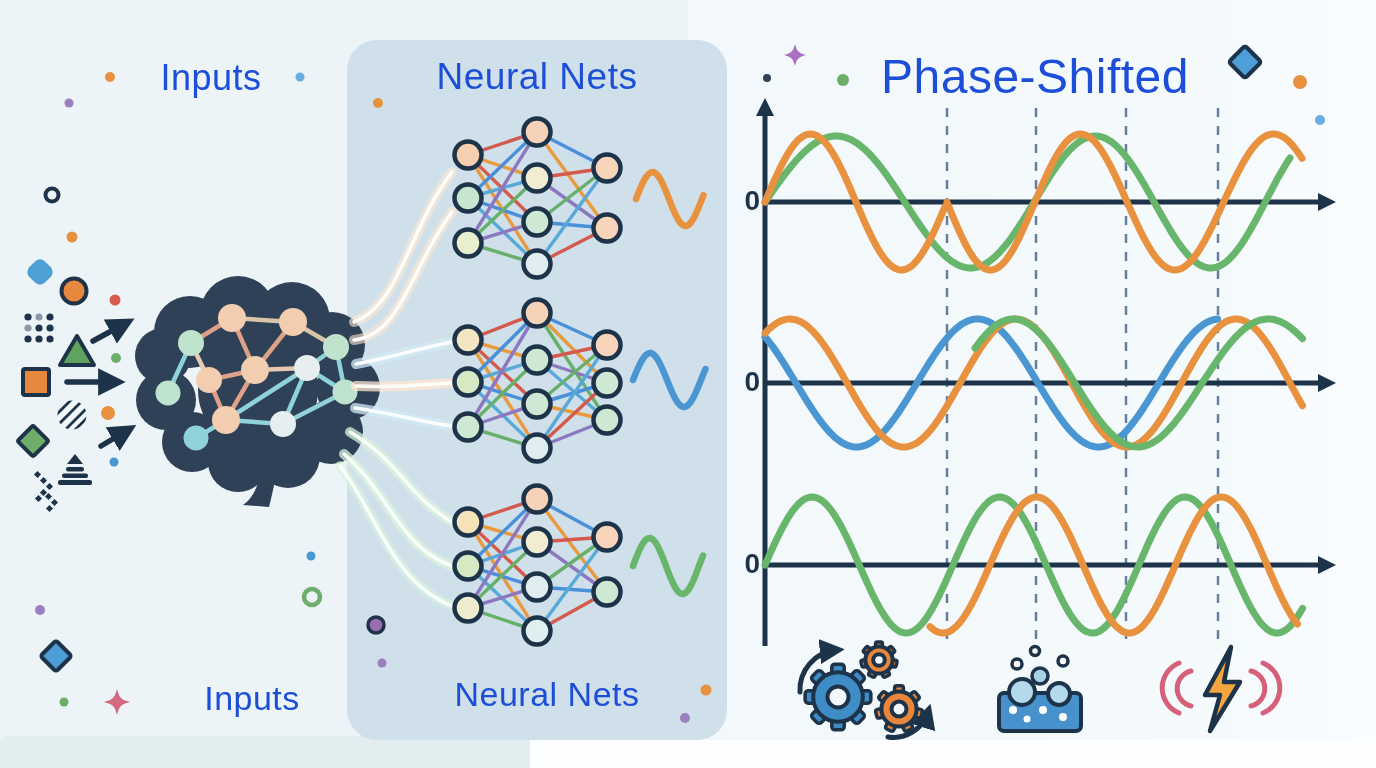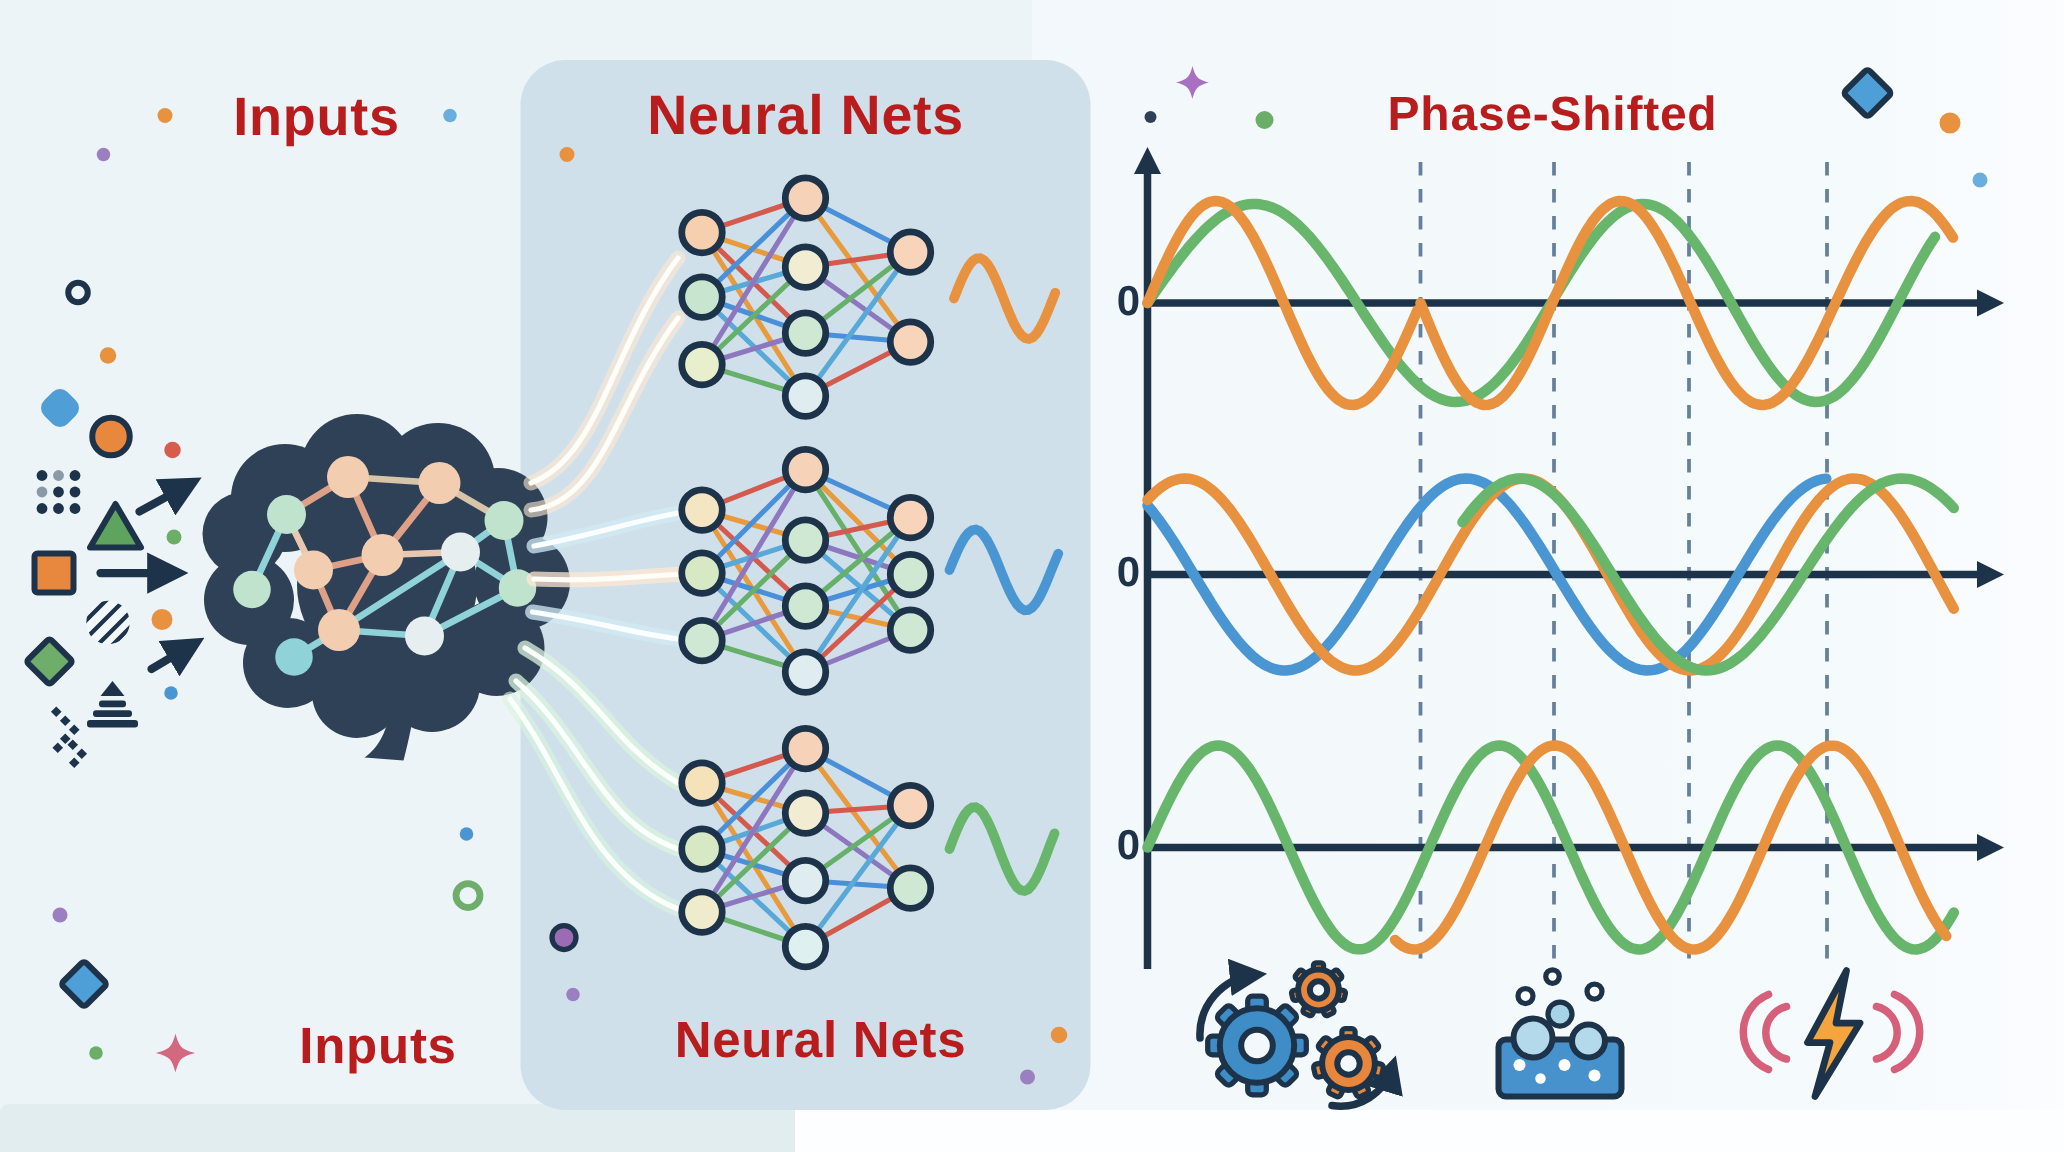--- a/index.html
+++ b/index.html
@@ -5,25 +5,25 @@
   html,body{margin:0;padding:0;}
   .canvas{position:relative;width:1376px;height:768px;overflow:hidden;
     font-family:"Liberation Sans",sans-serif;background:#ecf4f7;}
   .bg-right{position:absolute;left:688px;top:0;width:688px;height:768px;
     background:linear-gradient(90deg,#f2f8fb 0%,#f5fafc 80%,#fbfdff 100%);}
   .band-left{position:absolute;left:0;top:736px;width:530px;height:32px;background:#e2edef;
     border-top-left-radius:6px;}
   .band-right{position:absolute;left:530px;top:740px;width:846px;height:28px;background:#fdfeff;}
   .panel{position:absolute;left:347px;top:40px;width:380px;height:700px;
     background:#cfe0ea;border-radius:30px;}
-  .t{position:absolute;font-weight:bold;color:#b91c1c;white-space:nowrap;
+  .t{position:absolute;font-weight:normal;color:#1d4ed8;white-space:nowrap;
     transform:translate(-50%,-50%);letter-spacing:.5px;}
   .t-inputs-top{left:211px;top:78px;font-size:36px;}
   .t-nn-top{left:537px;top:77px;font-size:37px;}
-  .t-phase{left:1035px;top:76px;font-size:32px;}
+  .t-phase{left:1035px;top:76px;font-size:48px;}
   .t-inputs-bot{left:252px;top:698px;font-size:34px;}
   .t-nn-bot{left:547px;top:694px;font-size:34px;}
   .zero{position:absolute;font-weight:bold;color:#1d3349;font-size:28px;
     transform:translate(-100%,-54%);left:760px;}
   svg.scene{position:absolute;left:0;top:0;}
 </style>
 </head>
 <body>
 
 <div class="canvas">

